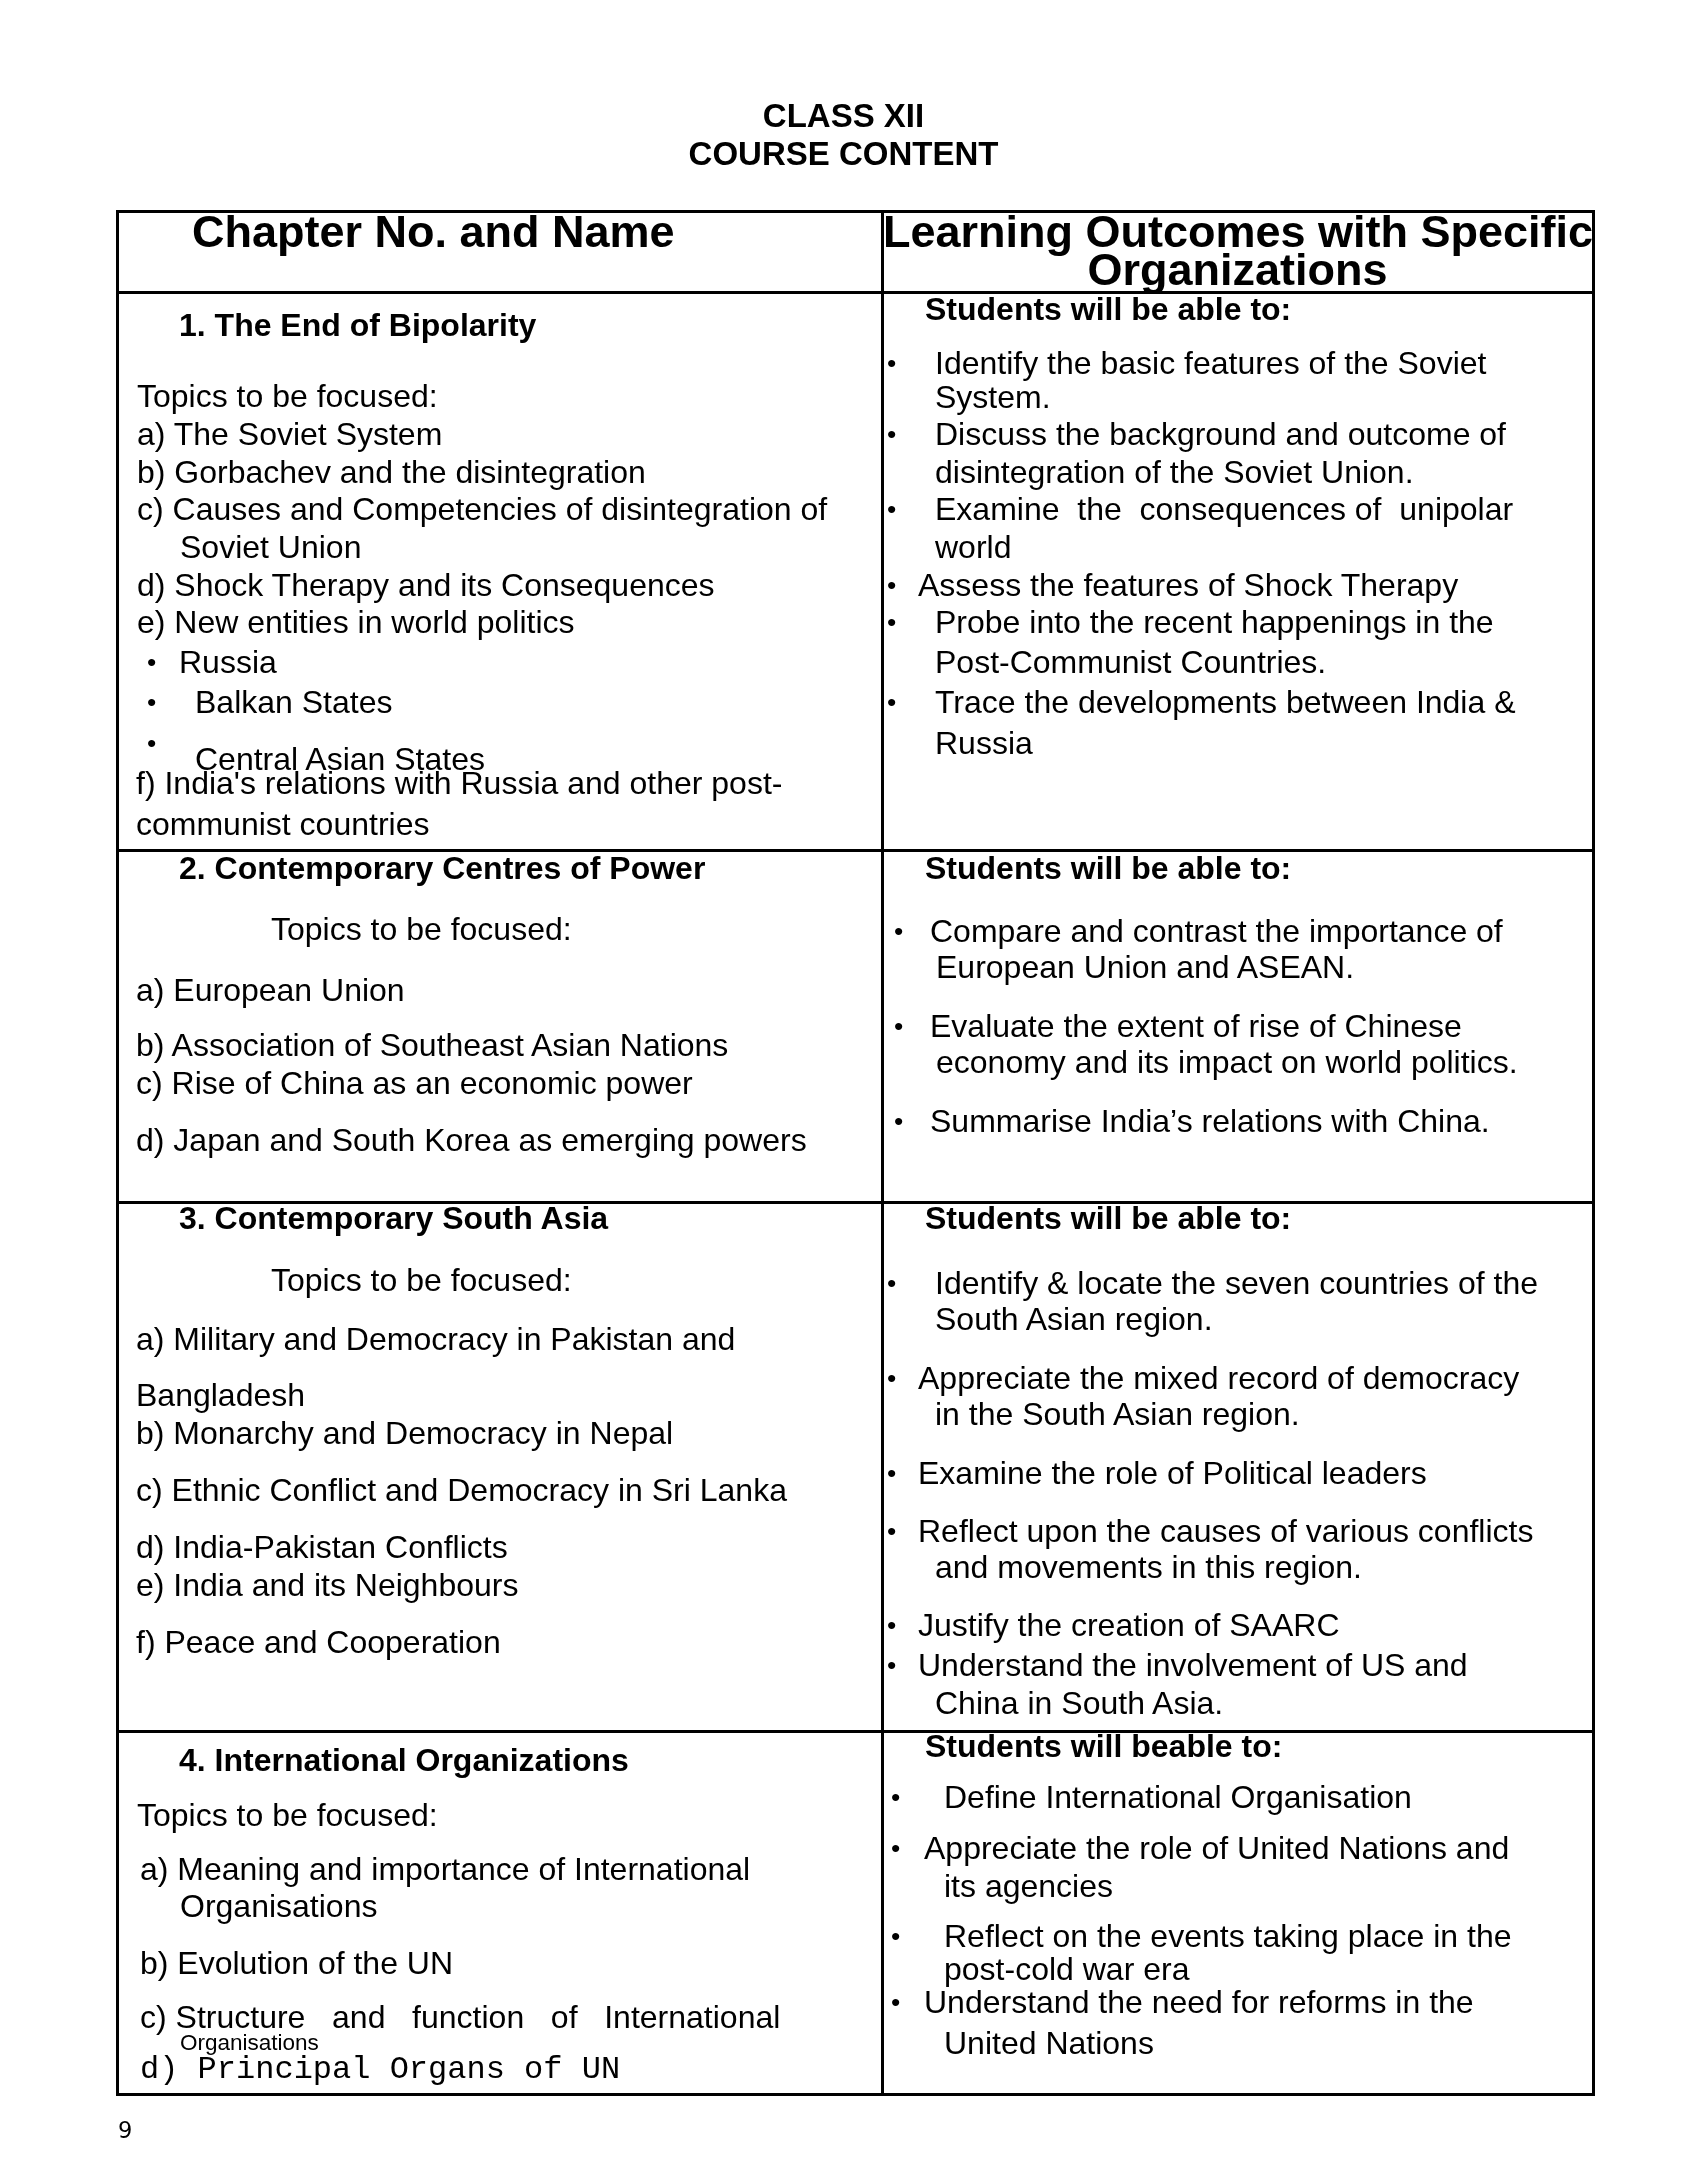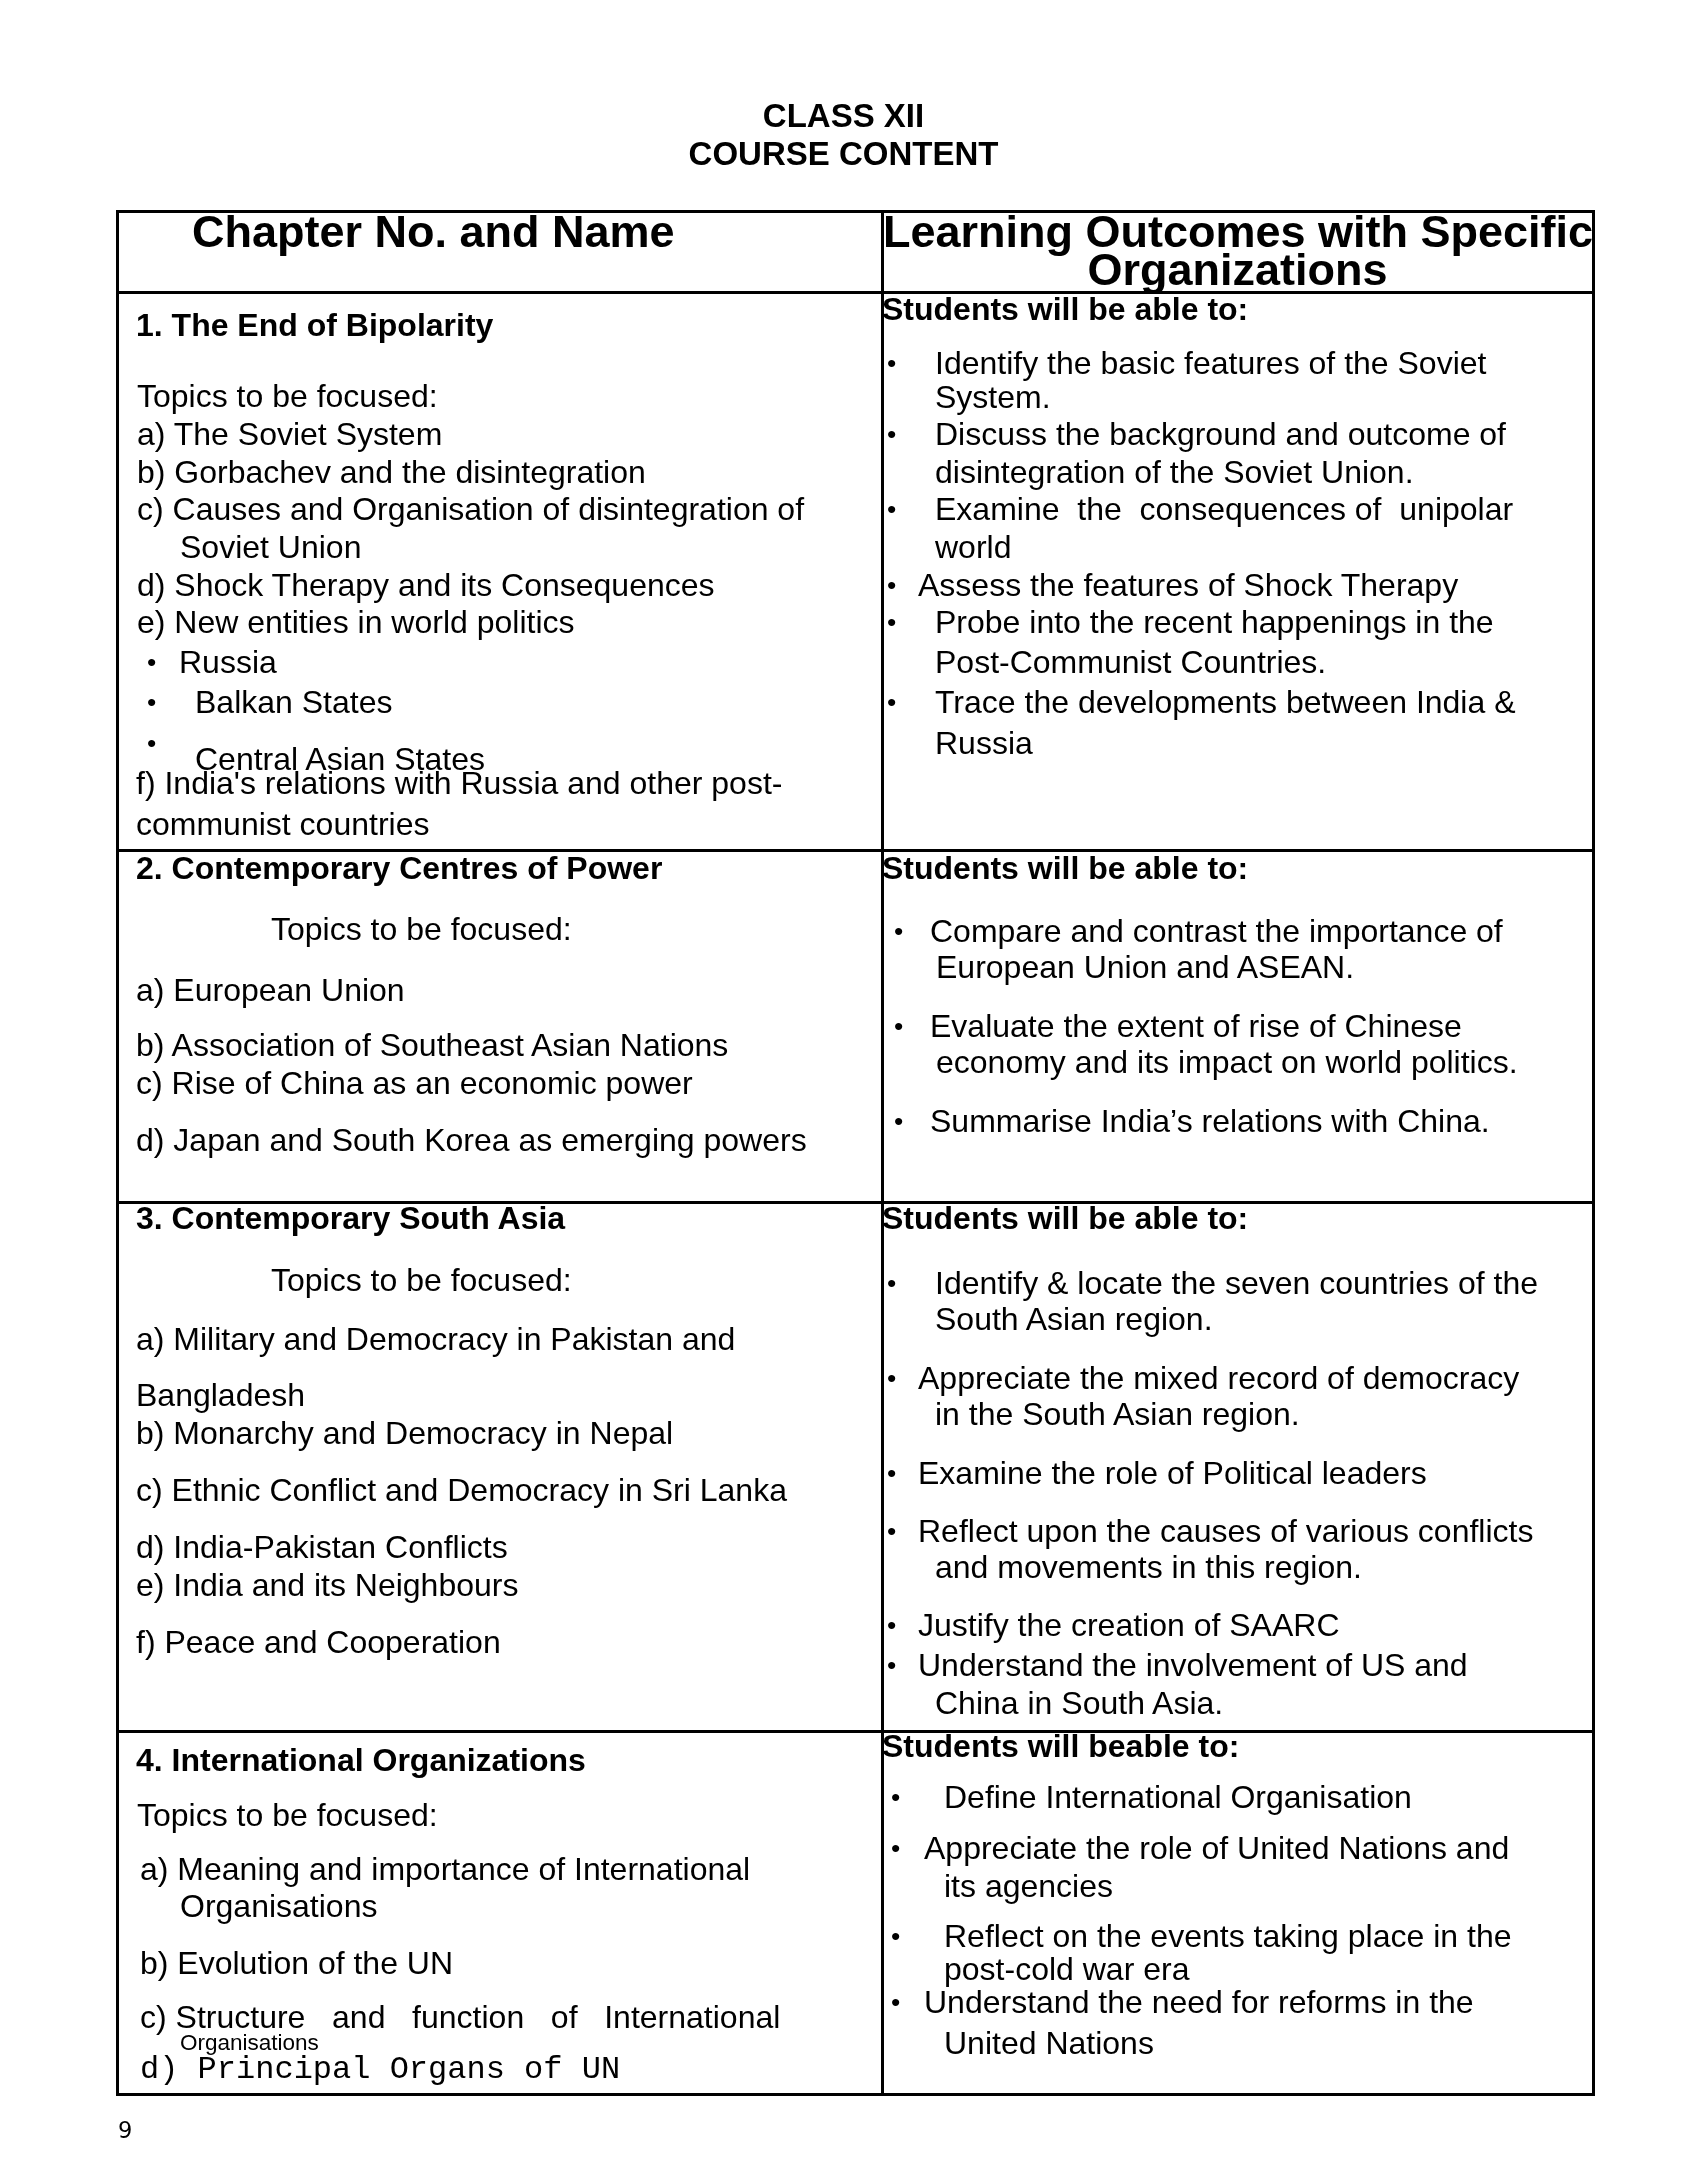--- a/index.html
+++ b/index.html
@@ -2,21 +2,21 @@
 <html style="font-size:10.6px"><head>
 <meta charset="utf-8">
 <style>
   html, body { margin: 0; padding: 0; background: #ffffff; }
   body { width: 1687px; height: 2183px; position: relative; overflow: hidden; color: #000; font-family: "Liberation Sans", sans-serif; }
   .abs { position: absolute; white-space: nowrap; }
   .title { left: 0; width: 1687px; text-align: center; font-weight: bold; font-size: 33px; line-height: 38px; }
   .hline { position: absolute; background: #000; height: 3.3px; }
   .vline { position: absolute; background: #000; width: 2.6px; }
   .t { position: absolute; white-space: nowrap; font-size: 32px; line-height: 38px; }
-  .b { font-weight: bold; }
+  .b { font-weight: bold; margin-left: 43px; }
   .bullet { position: absolute; font-size: 26.5px; line-height: 38px; }
   .small { font-size: 22.5px; line-height: 26.5px; }
   .pagenum { font-family: "DejaVu Sans", sans-serif; font-size: 22.5px; }
   .hdr { position: absolute; font-weight: bold; font-size: 45px; line-height: 38px; text-align: center; white-space: nowrap; }
 </style>
 </head>
 <body>
 
 <div class="abs title" style="top:97px;">CLASS XII</div>
 <div class="abs title" style="top:135px;">COURSE CONTENT</div>
@@ -34,21 +34,21 @@
 
   <div class="hdr" style="left:192px; top:213px;">Chapter No. and Name</div>
   <div class="hdr" style="left:883px; width:709px; top:213px;">Learning Outcomes with Specific</div>
   <div class="hdr" style="left:883px; width:709px; top:251px;">Organizations</div>
 
   <div>
     <div class="t b" style="left: 136px; top: 306px; white-space: pre;">1. The End of Bipolarity</div>
     <div class="t" style="left: 137px; top: 377px; white-space: pre;">Topics to be focused:</div>
     <div class="t" style="left: 137px; top: 415px; white-space: pre;">a) The Soviet System</div>
     <div class="t" style="left: 137px; top: 453px; white-space: pre;">b) Gorbachev and the disintegration</div>
-    <div class="t" style="left: 137px; top: 490px; white-space: pre;">c) Causes and Organisation of disintegration of</div>
+    <div class="t" style="left: 137px; top: 490px; white-space: pre;">c) Causes and Competencies of disintegration of</div>
     <div class="t" style="left: 180px; top: 528px; white-space: pre;">Soviet Union</div>
     <div class="t" style="left: 137px; top: 566px; white-space: pre;">d) Shock Therapy and its Consequences</div>
     <div class="t" style="left: 137px; top: 603px; white-space: pre;">e) New entities in world politics</div>
     <div class="bullet" style="left:147px; top:643px;">•</div>
     <div class="t" style="left: 179px; top: 643px; white-space: pre;">Russia</div>
     <div class="bullet" style="left:147px; top:683px;">•</div>
     <div class="t" style="left: 195px; top: 683px; white-space: pre;">Balkan States</div>
     <div class="bullet" style="left:147px; top:724px;">•</div>
     <div class="t" style="left: 195px; top: 724px; white-space: pre; margin-top: 16px;">Central Asian States</div>
     <div class="t" style="left: 136px; top: 764px; white-space: pre;">f) India's relations with Russia and other post-</div>

